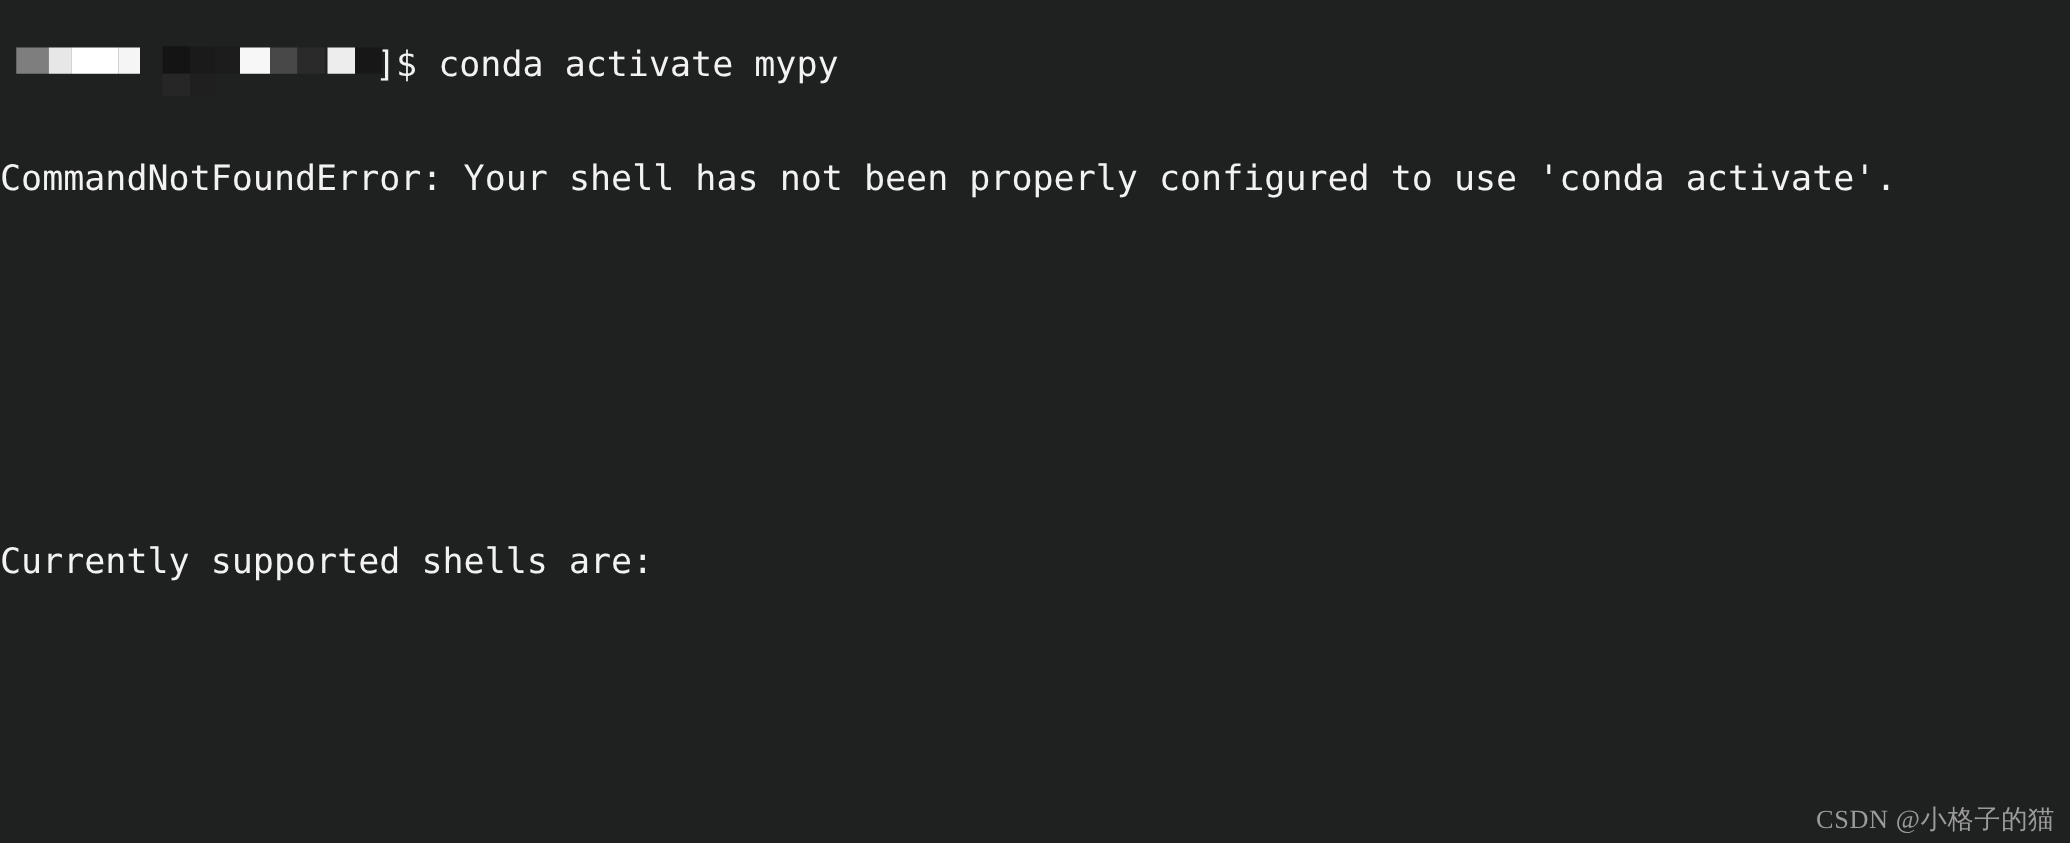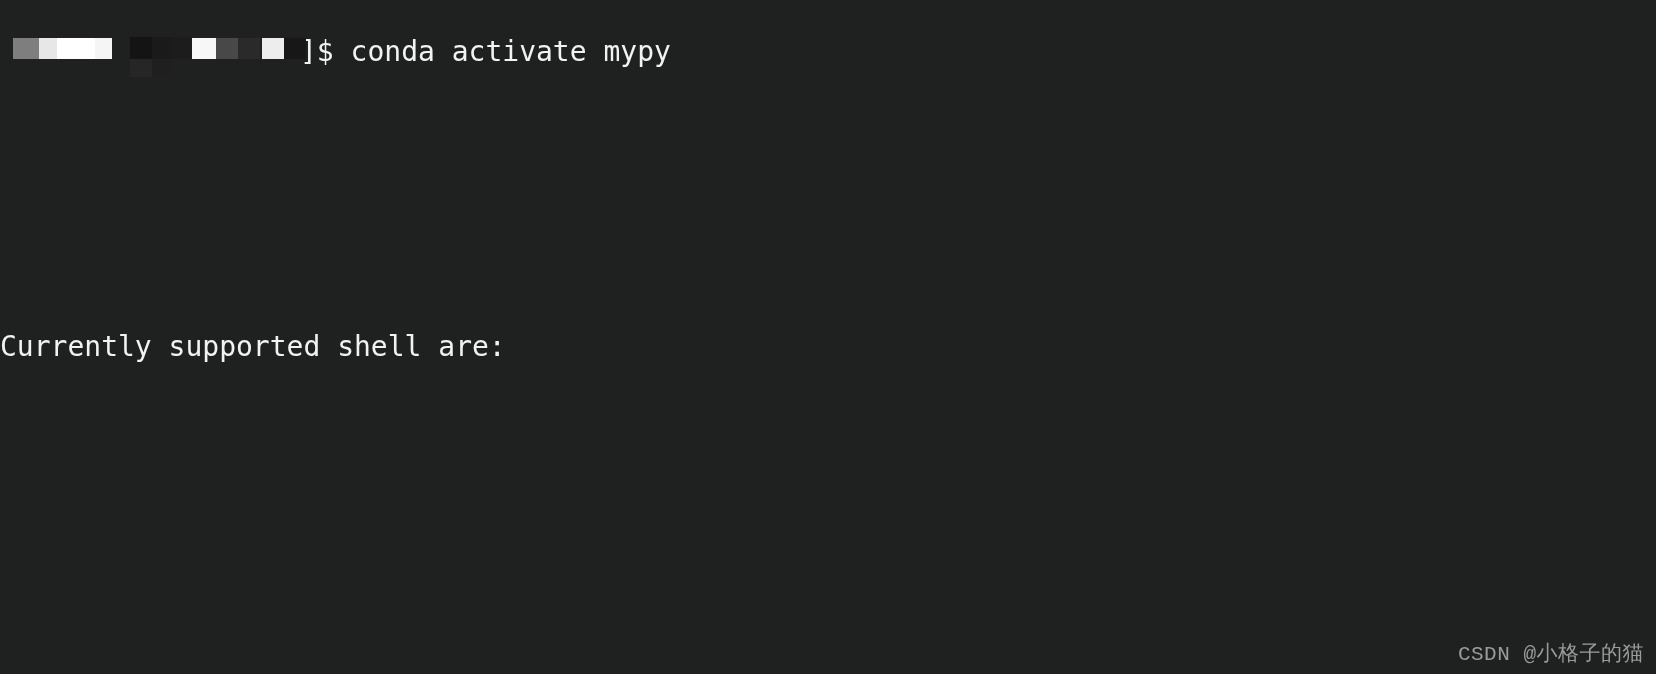--- a/index.html
+++ b/index.html
@@ -72,42 +72,43 @@
 
   .line.blank {
     color: transparent;
   }
 
   
   .watermark {
     position: absolute;
     right: 12px;
     bottom: 6px;
-    font-family: Liberation Mono, monospace;
+    font-family: Liberation Serif, serif;
     font-size: 21px;
     line-height: 26px;
     color: #9b9b9b;
     white-space: pre;
     letter-spacing: 0.5px;
   }
 </style>
 </head>
 <body style="background: rgb(31, 32, 32);">
 
 <div id="terminal" style="background: rgb(31, 32, 32); color: rgb(242, 242, 242);">
 
   <div class="prompt-line">
     <span class="redaction"><span class="mblock" style="left: 13px; top: 6px; width: 26px; height: 21px; background: rgb(126, 126, 126);"></span><span class="mblock" style="left: 39px; top: 6px; width: 18px; height: 21px; background: rgb(231, 231, 231);"></span><span class="mblock" style="left: 57px; top: 6px; width: 38px; height: 21px; background: rgb(255, 255, 255);"></span><span class="mblock" style="left: 95px; top: 6px; width: 17px; height: 21px; background: rgb(245, 245, 245);"></span><span class="mblock" style="left: 130px; top: 5px; width: 22px; height: 22px; background: rgb(20, 20, 20);"></span><span class="mblock" style="left: 130px; top: 27px; width: 22px; height: 18px; background: rgb(38, 38, 38);"></span><span class="mblock" style="left: 152px; top: 5px; width: 20px; height: 22px; background: rgb(26, 26, 26);"></span><span class="mblock" style="left: 152px; top: 27px; width: 20px; height: 18px; background: rgb(31, 31, 31);"></span><span class="mblock" style="left: 172px; top: 5px; width: 20px; height: 22px; background: rgb(28, 28, 28);"></span><span class="mblock" style="left: 192px; top: 6px; width: 24px; height: 21px; background: rgb(247, 247, 247);"></span><span class="mblock" style="left: 216px; top: 6px; width: 22px; height: 21px; background: rgb(72, 72, 72);"></span><span class="mblock" style="left: 238px; top: 6px; width: 22px; height: 21px; background: rgb(42, 42, 42);"></span><span class="mblock" style="left: 262px; top: 6px; width: 22px; height: 21px; background: rgb(237, 237, 237);"></span><span class="mblock" style="left: 284px; top: 6px; width: 22px; height: 21px; background: rgb(23, 23, 23);"></span></span>
     <span class="prompt-text">]$ conda activate mypy</span>
   </div>
 
   <div class="output">
+    <div class="line">CommandNotFoundError: Your shell has not been properly configured to use 'conda activate'.</div>
     <div class="line blank"></div>
     <div class="line blank"></div>
-    <div class="line">Currently supported shell are:</div>
+    <div class="line">Currently supported shells are:</div>
     
     
     
     
     
     
     
     
     
     

